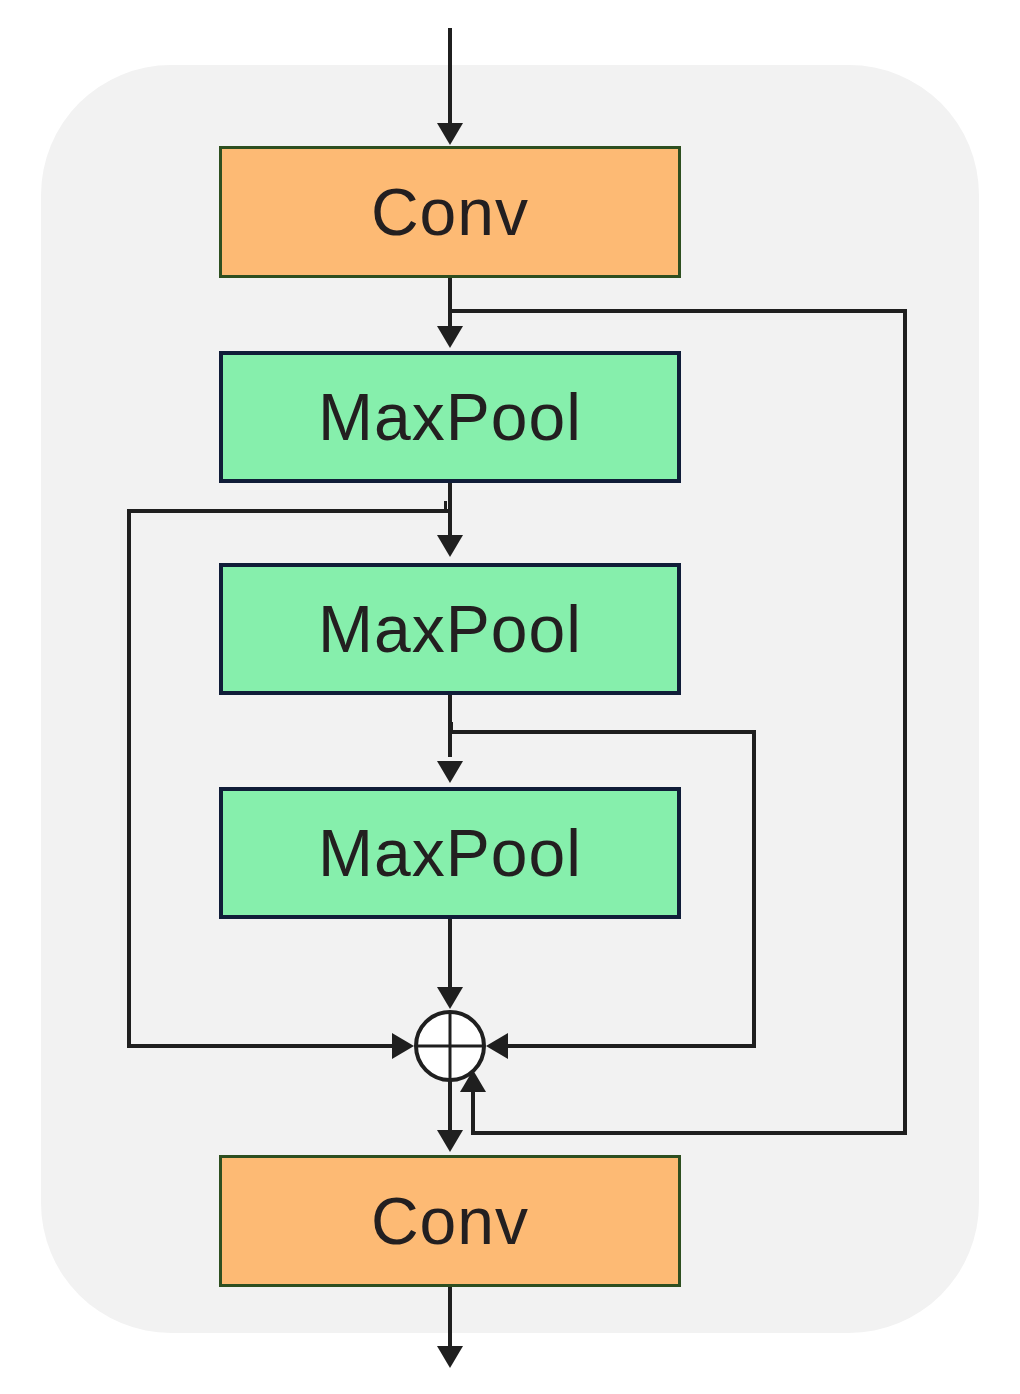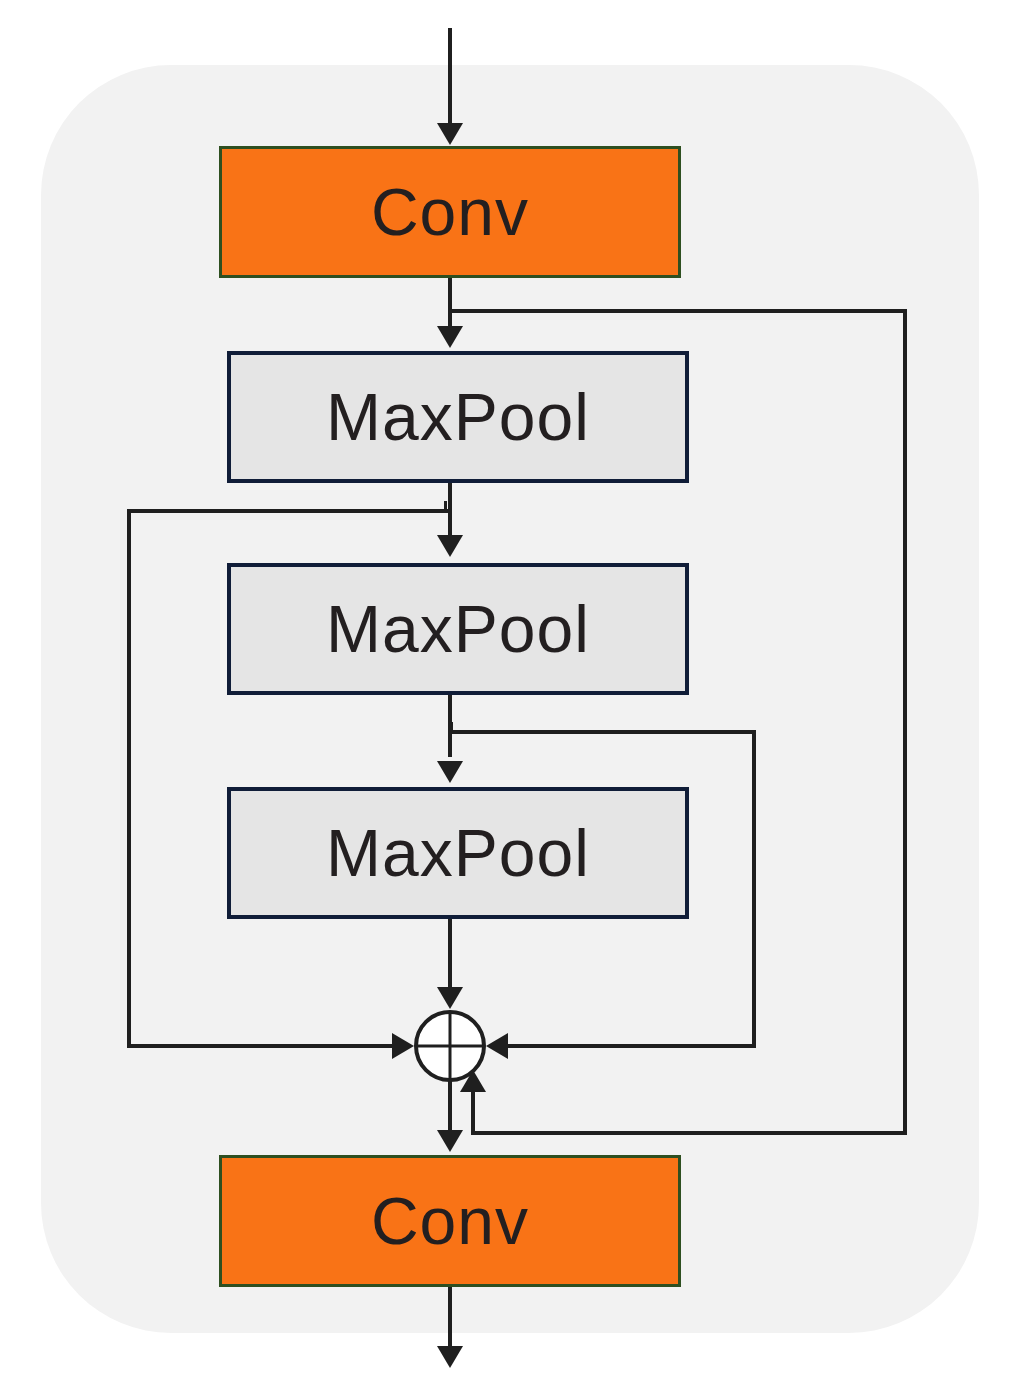--- a/index.html
+++ b/index.html
@@ -9,22 +9,22 @@
   }
   .module-bg{
     position:absolute;left:41px;top:65px;width:938px;height:1268px;
     background:#f2f2f2;border-radius:130px;
   }
   .box{
     position:absolute;left:219px;width:462px;height:132px;box-sizing:border-box;
     display:flex;align-items:center;justify-content:center;
     font-size:66px;color:#231f20;letter-spacing:1px;z-index:3;
   }
-  .box.conv{background:#f97316;border:3px solid #2e4f20;}
-  .box.pool{background:#e5e5e5;border:4px solid #101d38;margin-left:8px;}
+  .box.conv{background:#fdba74;border:3px solid #2e4f20;}
+  .box.pool{background:#86efac;border:4px solid #101d38;}
   .ln{position:absolute;background:#1f1f1f;z-index:2;}
   .arr{position:absolute;width:0;height:0;z-index:2;}
   .arr.down{border-left:13px solid transparent;border-right:13px solid transparent;border-top:22px solid #1f1f1f;}
   .arr.up{border-left:13px solid transparent;border-right:13px solid transparent;border-bottom:22px solid #1f1f1f;}
   .arr.right{border-top:13px solid transparent;border-bottom:13px solid transparent;border-left:22px solid #1f1f1f;}
   .arr.left{border-top:13px solid transparent;border-bottom:13px solid transparent;border-right:22px solid #1f1f1f;}
   .op-circle{
     position:absolute;left:414px;top:1010px;width:72px;height:72px;box-sizing:border-box;
     background:#ffffff;border:4px solid #1f1f1f;border-radius:50%;z-index:4;
   }

